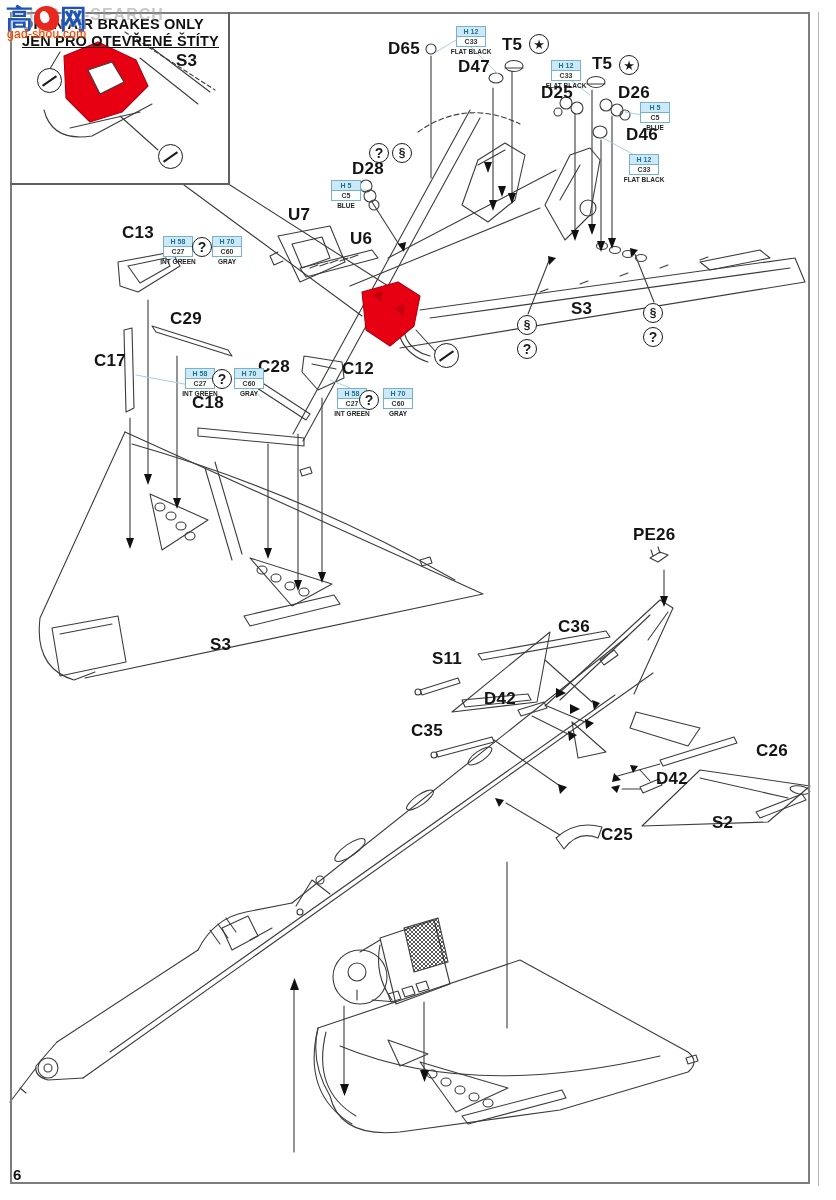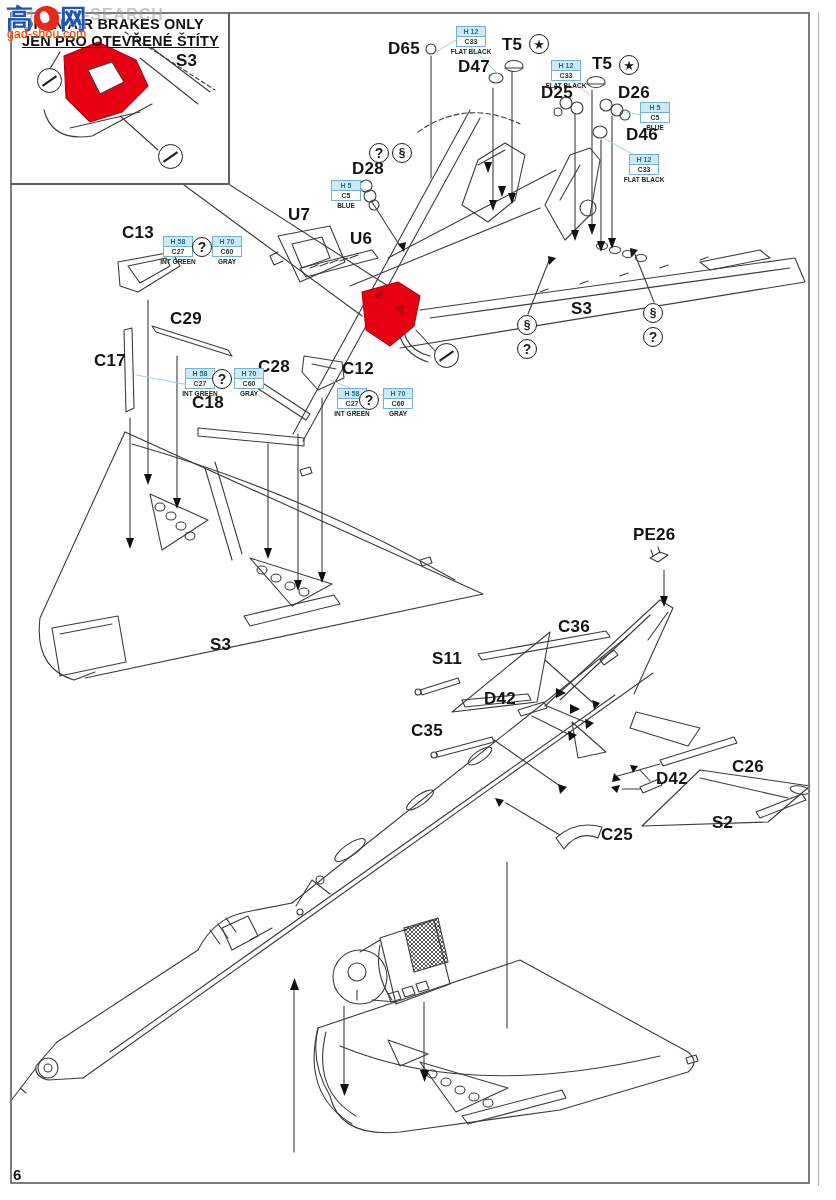--- a/index.html
+++ b/index.html
@@ -291,21 +291,21 @@
       <div class="part-label" style="left: 258px; top: 358px;">C28</div>
       <div class="part-label" style="left: 192px; top: 394px;">C18</div>
       <div class="part-label" style="left: 342px; top: 360px; text-align: right;">C12</div>
       <div class="part-label" style="left: 571px; top: 300px;">S3</div>
       <div class="part-label" style="left: 210px; top: 636px;">S3</div>
       <div class="part-label" style="left: 633px; top: 526px;">PE26</div>
       <div class="part-label" style="left: 432px; top: 650px;">S11</div>
       <div class="part-label" style="left: 558px; top: 618px;">C36</div>
       <div class="part-label" style="left: 484px; top: 690px;">D42</div>
       <div class="part-label" style="left: 411px; top: 722px;">C35</div>
-      <div class="part-label" style="left: 732px; top: 742px; margin-top: 16px;">C26</div>
+      <div class="part-label" style="left: 756px; top: 742px;">C26</div>
       <div class="part-label" style="left: 656px; top: 770px;">D42</div>
       <div class="part-label" style="left: 601px; top: 826px;">C25</div>
       <div class="part-label" style="left: 712px; top: 814px;">S2</div>
       <div class="callout" style="left: 456px; top: 26px;">
         <div class="box">
           <div class="row h">H 12</div>
           <div class="row c">C33</div>
         </div>
         <div class="cap">FLAT BLACK</div>
       </div>

